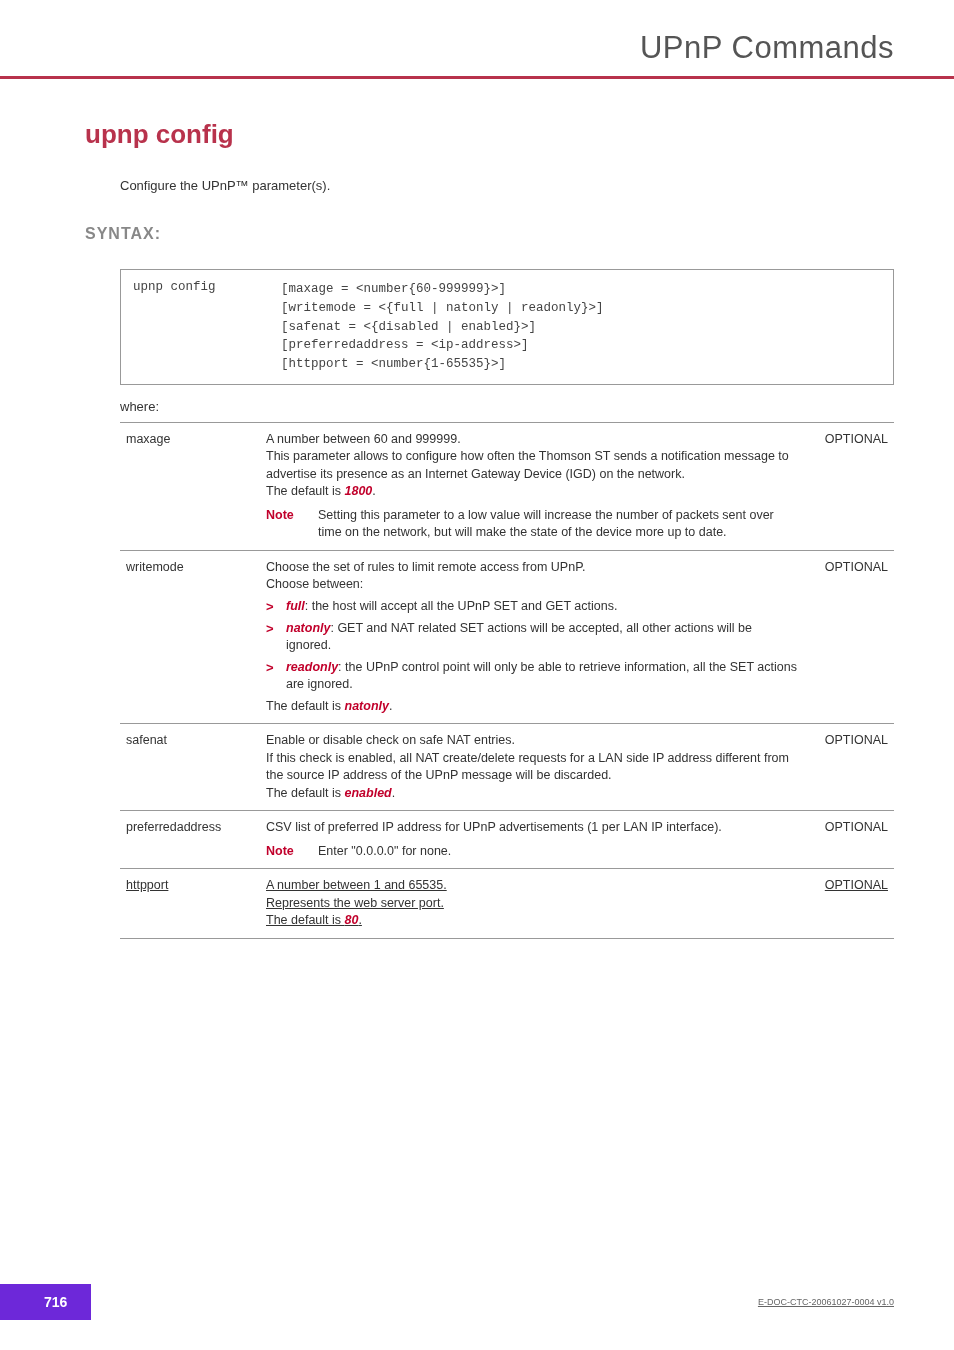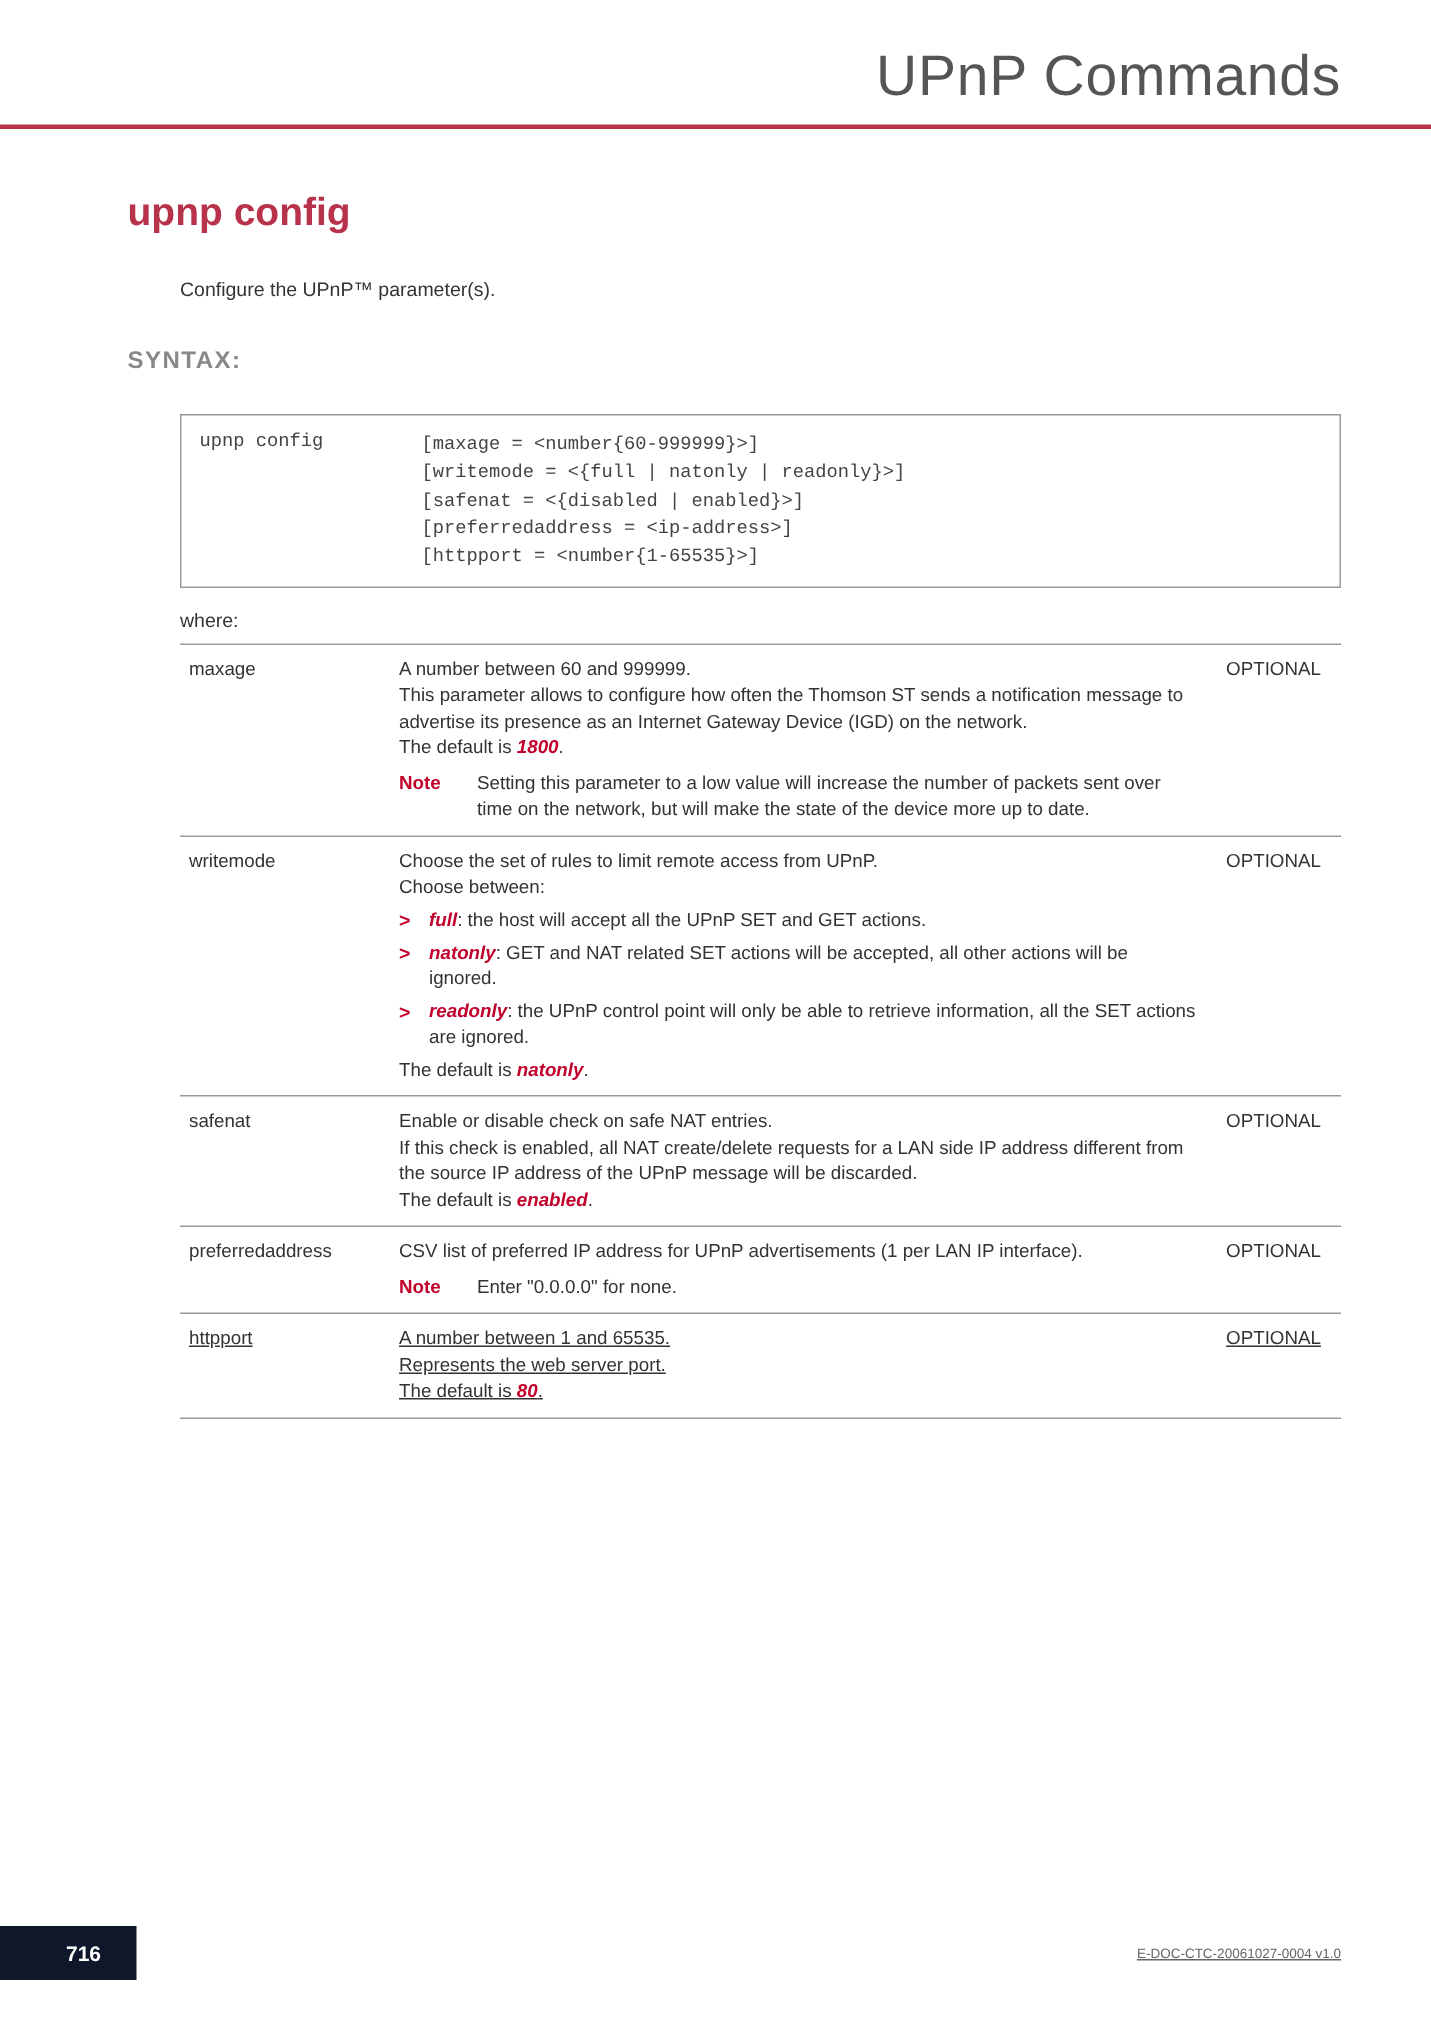--- a/index.html
+++ b/index.html
@@ -10,21 +10,21 @@
       position: relative;
       background: #fff;
       color: #333;
     }
     .header {
       border-bottom: 3px solid #b8324c;
       padding: 30px 60px 10px 60px;
       text-align: right;
     }
     .header-title {
-      font-size: 38px;
+      font-size: 31px;
       font-weight: normal;
       color: #555;
       letter-spacing: 0.5px;
     }
     .content {
       padding: 40px 60px 0 120px;
     }
     .command-title {
       font-size: 26px;
       font-weight: bold;
@@ -90,21 +90,21 @@
     }
     .param-name {
       width: 140px;
       color: #333;
     }
     .param-desc {
       color: #333;
     }
     .param-flag {
       width: 90px;
-      text-align: center;
+      text-align: right;
       color: #333;
     }
     .red-bold {
       color: #c1002b;
       font-weight: bold;
       font-style: italic;
     }
     .note-label {
       color: #c1002b;
       font-weight: bold;
@@ -140,21 +140,21 @@
       position: absolute;
       bottom: 30px;
       left: 0;
       right: 0;
       display: flex;
       align-items: center;
       justify-content: space-between;
       padding: 0 60px;
     }
     .page-badge {
-      background: #0f172a;
+      background: #6d28d9;
       color: #fff;
       font-weight: bold;
       font-size: 14px;
       padding: 10px 24px 10px 44px;
       margin-left: -60px;
     }
     .doc-id {
       font-size: 9px;
       color: #666;
       text-decoration: underline;

